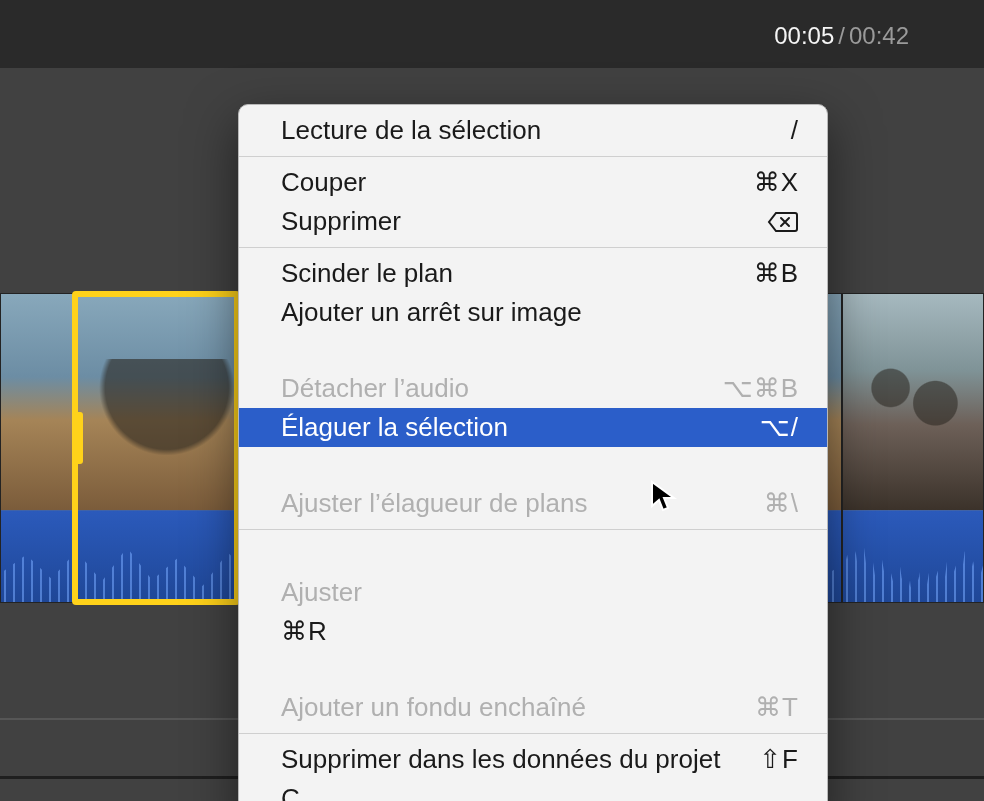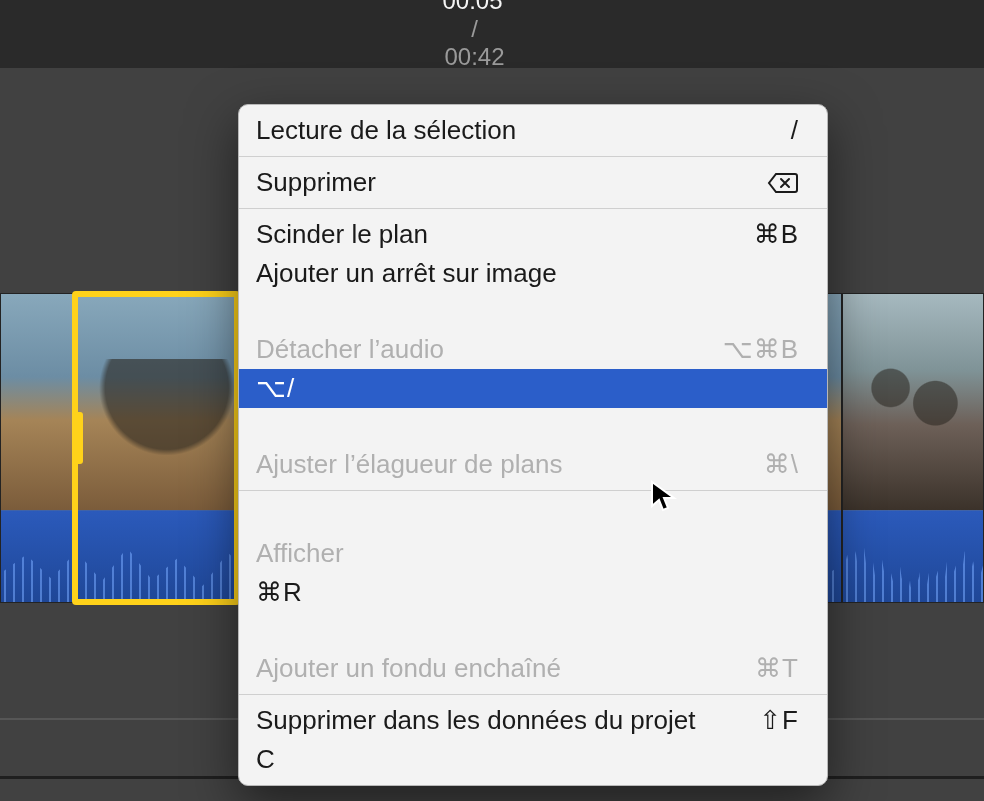--- a/index.html
+++ b/index.html
@@ -13,23 +13,22 @@
     }
     
     .topbar {
       position: absolute;
       top: 0; left: 0; right: 0;
       height: 71px;
       background: #2a2a2a;
       display: flex;
       align-items: center;
       justify-content: flex-end;
-      padding-right: 39px;
+      padding-right: 75px;
       font-size: 24px;
-      flex-direction: column;
     }
     .time-current { color: #f5f5f5; }
     .time-total { color: #9a9a9a; margin-left: 4px; }
     
     .workspace {
       position: absolute;
       top: 68px; left: 0; right: 0; bottom: 0;
       background: #414141;
     }
     
@@ -159,21 +158,21 @@
       border-radius: 10px;
       box-shadow: 0 18px 50px rgba(0,0,0,.5);
       padding: 6px 0;
       z-index: 20;
       font-size: 26px;
     }
     .menu-item {
       display: flex;
       align-items: center;
       justify-content: space-between;
-      padding: 4px 28px 4px 17px;
+      padding: 4px 28px 4px 42px;
       white-space: nowrap;
     }
     .menu-item .label { color: #1a1a1a; }
     .menu-item .shortcut { color: #1a1a1a; font-variant-ligatures: none; letter-spacing: 1px; }
     .menu-item.disabled .label,
     .menu-item.disabled .shortcut { color: #b0b0b0; margin-top: 37px; }
     .menu-item.highlight {
       background: #2b5ec9;
     }
     .menu-item.highlight .label,
@@ -232,20 +231,24 @@
   <div class="divider-bottom"></div>
 </div>
 
 <div class="menu">
   <div class="menu-item">
     <span class="label">Lecture de la sélection</span>
     <span class="shortcut">/</span>
   </div>
   <div class="menu-sep"></div>
   <div class="menu-item">
+    <span class="label">Couper</span>
+    <span class="shortcut">⌘X</span>
+  </div>
+  <div class="menu-item">
     <span class="label">Supprimer</span>
     <span class="shortcut">
       <svg class="del-icon-svg" width="32" height="22" viewBox="0 0 32 22">
         <path d="M9 2 H28 a2 2 0 0 1 2 2 V18 a2 2 0 0 1 -2 2 H9 L2 11 Z" fill="none" stroke="#1a1a1a" stroke-width="2"></path>
         <path d="M14 7 L22 15 M22 7 L14 15" stroke="#1a1a1a" stroke-width="2" stroke-linecap="round"></path>
       </svg>
     </span>
   </div>
   <div class="menu-sep"></div>
   <div class="menu-item">
@@ -254,29 +257,30 @@
   </div>
   <div class="menu-item">
     <span class="label">Ajouter un arrêt sur image</span>
     <span class="shortcut"></span>
   </div>
   <div class="menu-item disabled">
     <span class="label">Détacher l’audio</span>
     <span class="shortcut">⌥⌘B</span>
   </div>
   <div class="menu-item highlight">
+    <span class="label">Élaguer la sélection</span>
     <span class="shortcut">⌥/</span>
   </div>
   <div class="menu-item disabled">
     <span class="label">Ajuster l’élagueur de plans</span>
     <span class="shortcut">⌘\</span>
   </div>
   <div class="menu-sep"></div>
   <div class="menu-item disabled">
-    <span class="label">Afficher</span>
+    <span class="label">Ajuster</span>
     <span class="shortcut"></span>
   </div>
   <div class="menu-item">
     <span class="shortcut">⌘R</span>
   </div>
   <div class="menu-item disabled">
     <span class="label">Ajouter un fondu enchaîné</span>
     <span class="shortcut">⌘T</span>
   </div>
   <div class="menu-sep"></div>

